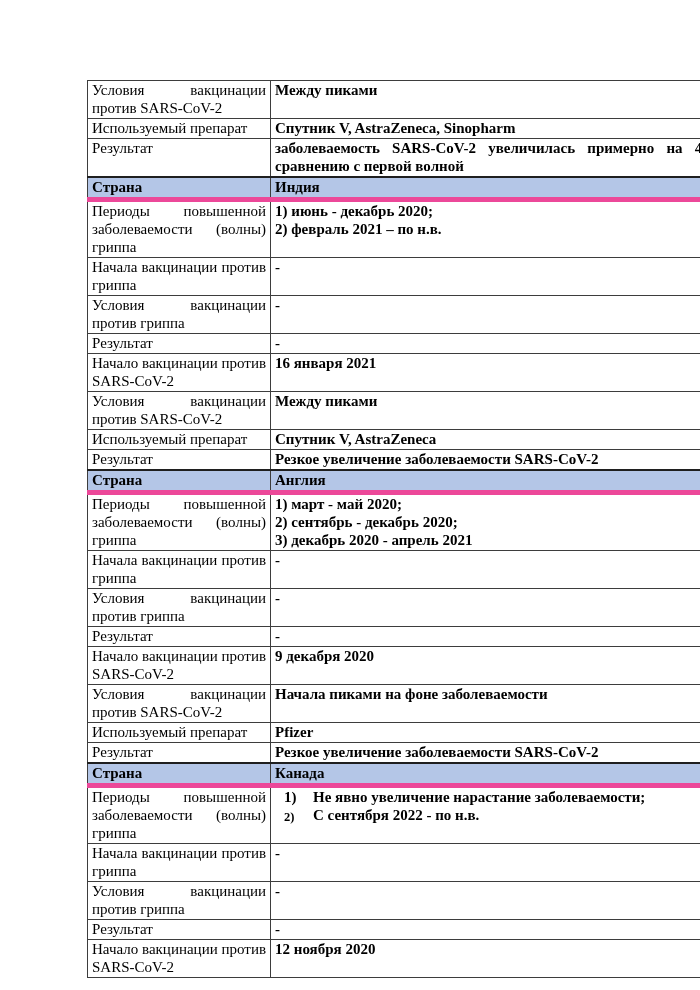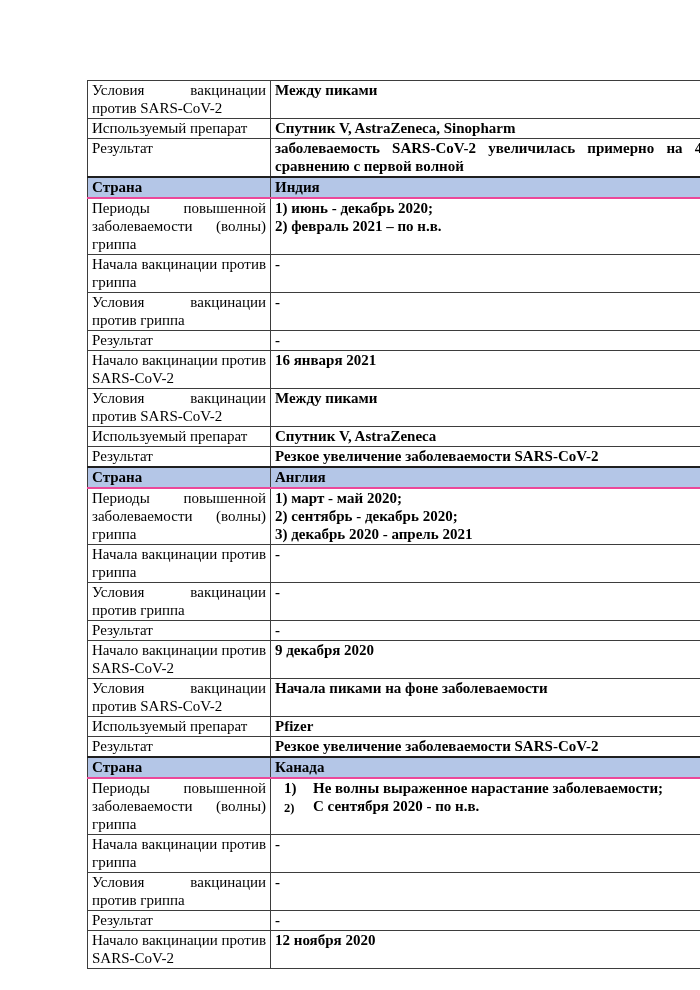--- a/index.html
+++ b/index.html
@@ -39,21 +39,21 @@
     font-weight: bold;
   }
   td.value.justify {
     white-space: normal;
     text-align: justify;
   }
   tr.country td {
     background: #b4c6e7;
     font-weight: bold;
     border-top: 2px solid #1f1f1f;
-    border-bottom: 2px solid #ec4899;
+    border-bottom: 5px solid #ec4899;
   }
   .li {
     position: relative;
     padding-left: 38px;
     white-space: normal;
   }
   .li .marker {
     position: absolute;
     left: 9px;
     top: 0;
@@ -159,21 +159,21 @@
         <tr>
           <td class="label">Результат</td>
           <td class="value">Резкое увеличение заболеваемости SARS-CoV-2</td>
         </tr>
         <tr class="country">
           <td class="label">Страна</td>
           <td class="value">Канада</td>
         </tr>
         <tr>
           <td class="label">Периоды повышенной заболеваемости (волны) гриппа</td>
-          <td class="value"><div class="li"><span class="marker">1)</span><span>Не волны выраженное нарастание заболеваемости;</span></div><div class="li"><span class="marker small">2)</span><span>С сентября 2020 -  по н.в.</span></div></td>
+          <td class="value"><div class="li"><span class="marker">1)</span><span>Не явно увеличение нарастание заболеваемости;</span></div><div class="li"><span class="marker small">2)</span><span>С сентября 2022 -  по н.в.</span></div></td>
         </tr>
         <tr>
           <td class="label">Начала вакцинации против гриппа</td>
           <td class="value">-</td>
         </tr>
         <tr>
           <td class="label">Условия вакцинации против гриппа</td>
           <td class="value">-</td>
         </tr>
         <tr>

